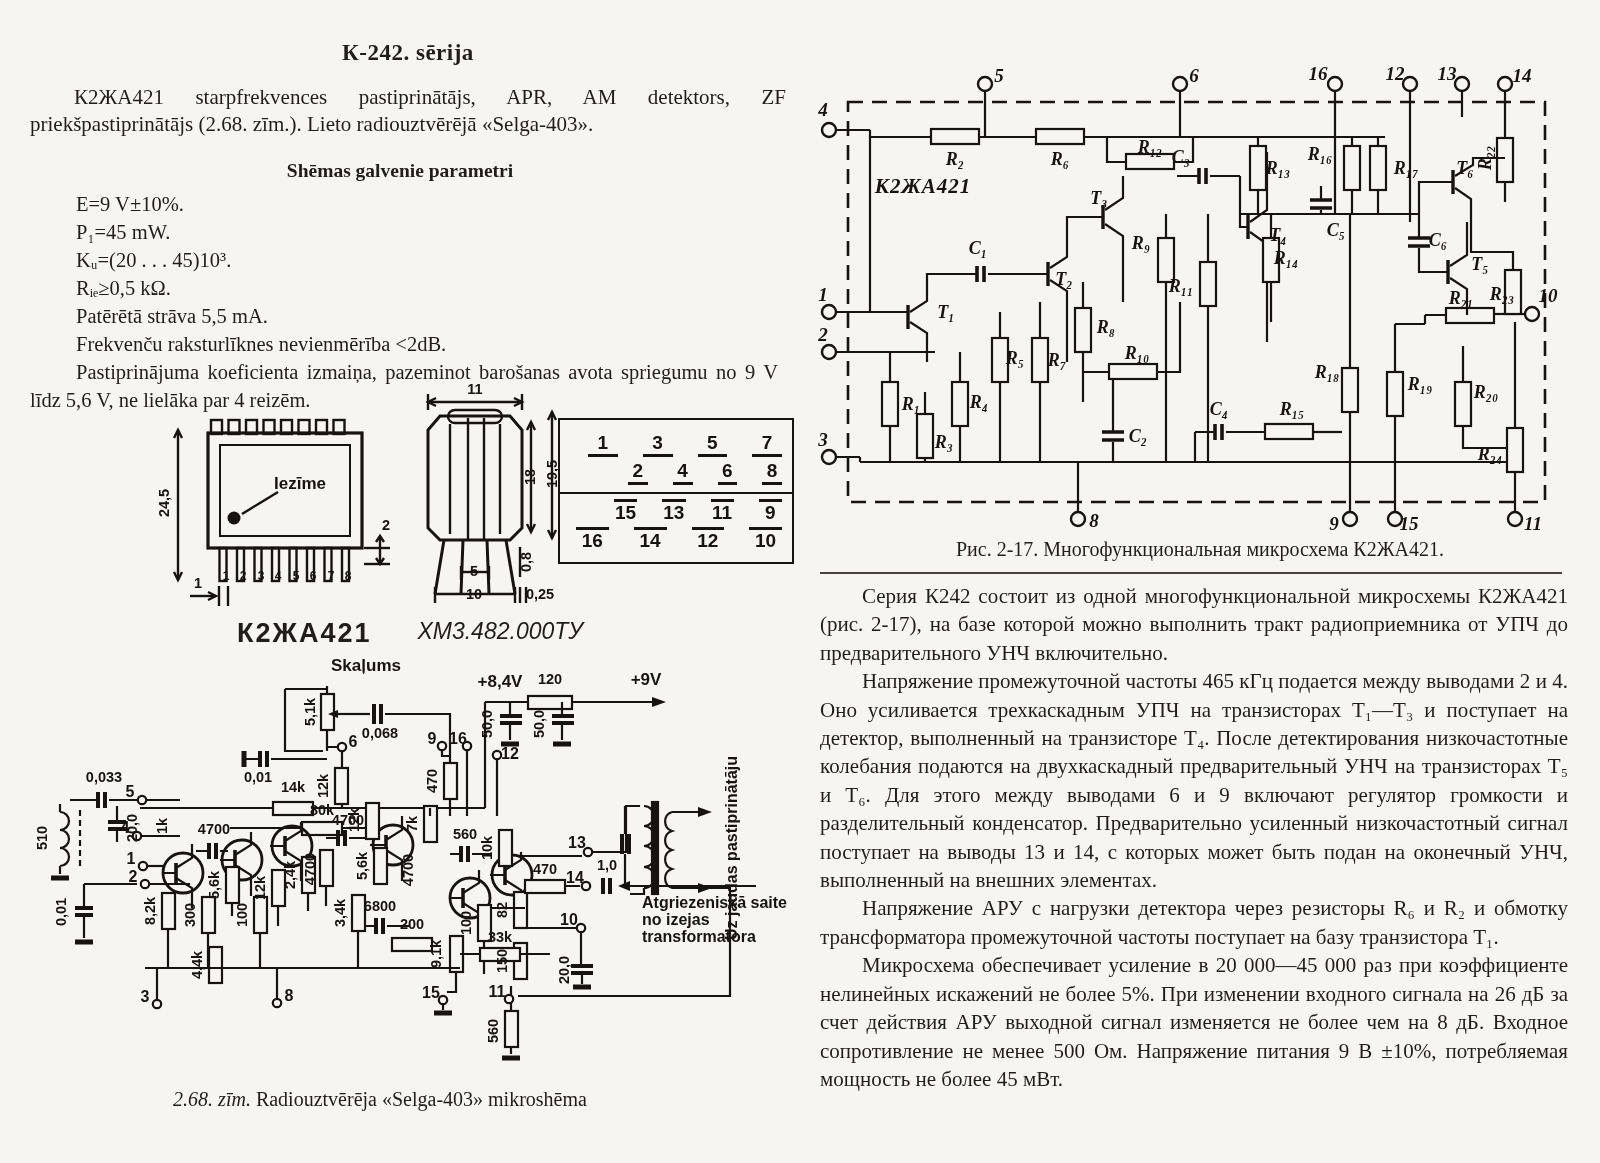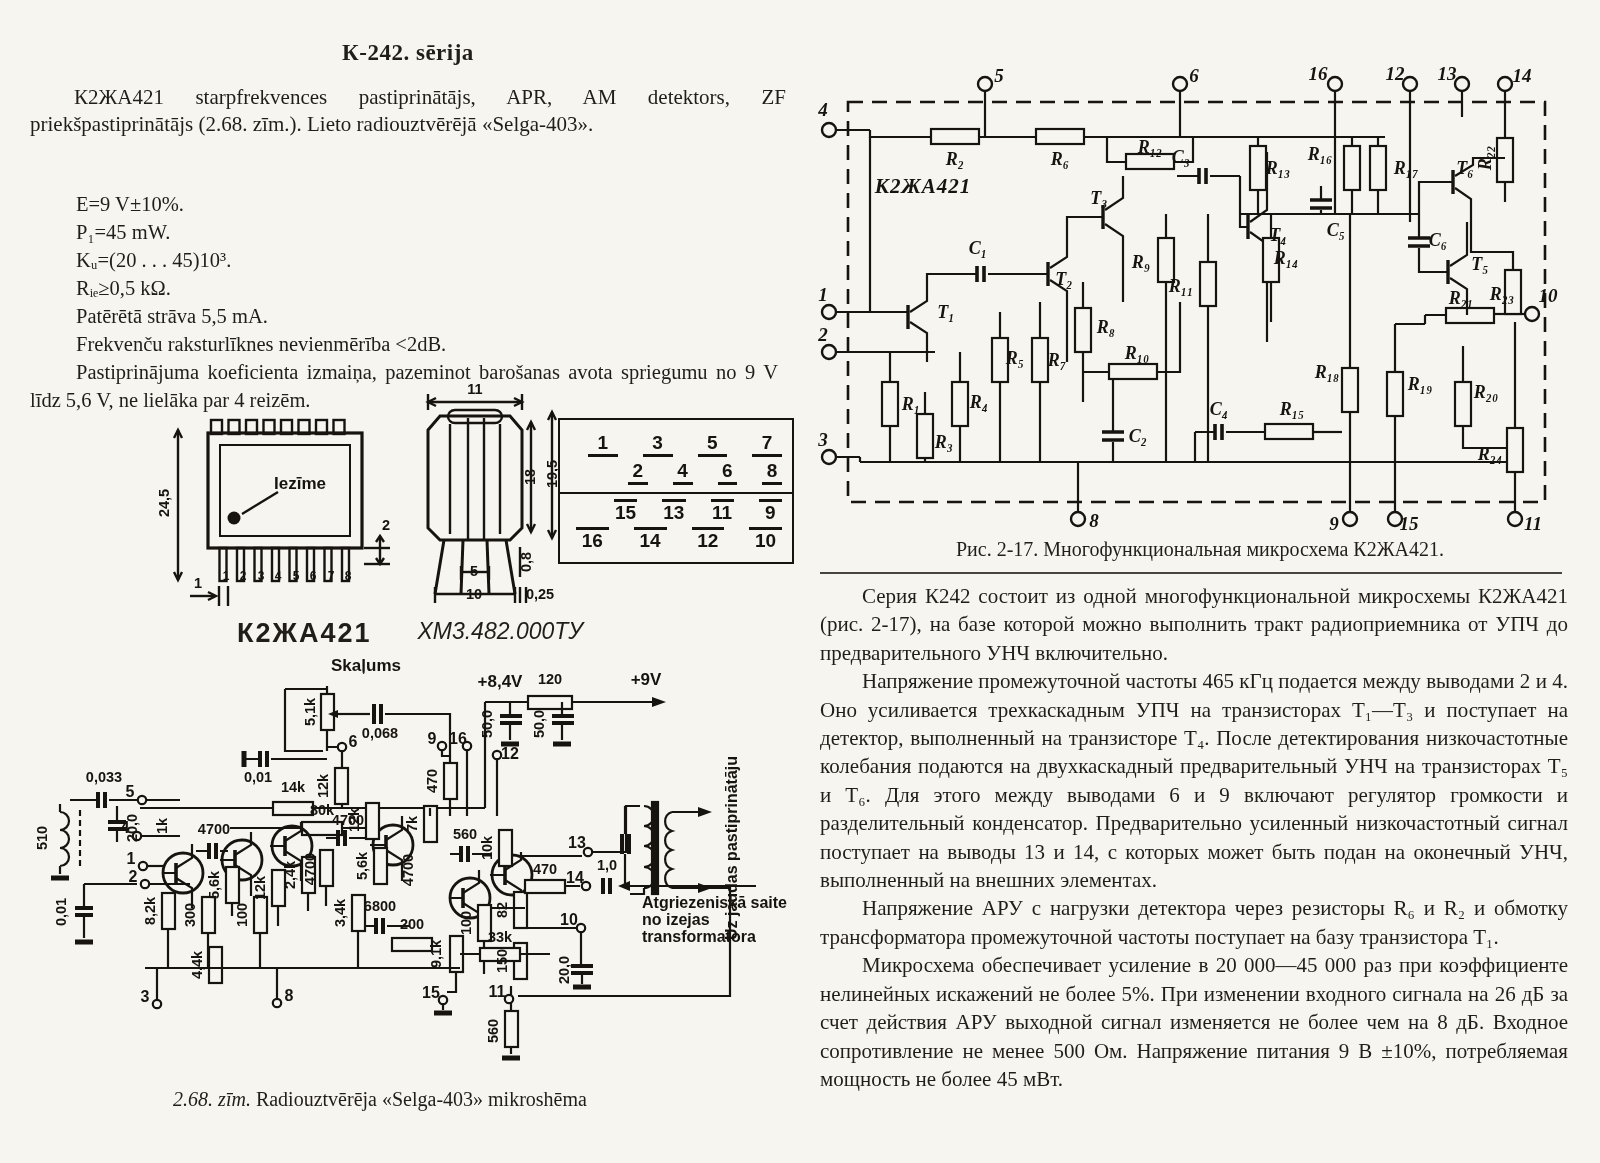--- a/index.html
+++ b/index.html
@@ -49,20 +49,21 @@
 </style>
 </head>
 <body>
 
 <div class="page">
 
   <h1 class="abs center series" style="left:28px;top:40px;width:760px;">К-242. sērija</h1>
 
   <p class="abs intro justify" style="left:30px;top:84px;width:756px;">К2ЖА421 starpfrekvences pastiprinātājs, APR, AM detektors, ZF priekšpastiprinātājs (2.68. zīm.). Lieto radiouztvērējā «Selga-403».</p>
 
+  <div class="abs center params-head" style="left:30px;top:160px;width:740px;">Shēmas galvenie parametri</div>
 
   <div class="abs" style="left:30px;top:190px;width:748px;">
       <div class="param-line justify">E=9 V±10%.</div>
       <div class="param-line justify">P₁=45 mW.</div>
       <div class="param-line justify">Kᵤ=(20 . . . 45)10³.</div>
       <div class="param-line justify">Rᵢₑ≥0,5 kΩ.</div>
       <div class="param-line justify">Patērētā strāva 5,5 mA.</div>
       <div class="param-line justify">Frekvenču raksturlīknes nevienmērība &lt;2dB.</div>
       <div class="param-line justify">Pastiprinājuma koeficienta izmaiņa, pazeminot barošanas avota spriegumu no 9 V līdz 5,6 V, ne lielāka par 4 reizēm.</div>
     </div>
@@ -550,21 +551,21 @@
       <span class="lbl" style="left: 335px; top: 85px; transform: translate(-50%, -50%) rotate(0deg);">R₁₂</span>
       <span class="lbl" style="left: 366px; top: 95px; transform: translate(-50%, -50%) rotate(0deg);">C₃</span>
       <span class="lbl" style="left: 463px; top: 106px; transform: translate(-50%, -50%) rotate(0deg);">R₁₃</span>
       <span class="lbl" style="left: 505px; top: 92px; transform: translate(-50%, -50%) rotate(0deg);">R₁₆</span>
       <span class="lbl" style="left: 591px; top: 106px; transform: translate(-50%, -50%) rotate(0deg);">R₁₇</span>
       <span class="lbl" style="left: 650px; top: 106px; transform: translate(-50%, -50%) rotate(0deg);">T₆</span>
       <span class="lbl" style="left: 670px; top: 96px; transform: translate(-50%, -50%) rotate(-90deg);">R₂₂</span>
       <span class="lbl" style="left: 284px; top: 136px; transform: translate(-50%, -50%) rotate(0deg);">T₃</span>
       <span class="lbl" style="left: 163px; top: 186px; transform: translate(-50%, -50%) rotate(0deg);">C₁</span>
       <span class="lbl" style="left: 249px; top: 217px; transform: translate(-50%, -50%) rotate(0deg);">T₂</span>
-      <span class="lbl" style="left: 326px; top: 200px; transform: translate(-50%, -50%) rotate(0deg);">R₉</span>
+      <span class="lbl" style="left: 326px; top: 181px; transform: translate(-50%, -50%) rotate(0deg);">R₉</span>
       <span class="lbl" style="left: 366px; top: 224px; transform: translate(-50%, -50%) rotate(0deg);">R₁₁</span>
       <span class="lbl" style="left: 471px; top: 196px; transform: translate(-50%, -50%) rotate(0deg);">R₁₄</span>
       <span class="lbl" style="left: 463px; top: 173px; transform: translate(-50%, -50%) rotate(0deg);">T₄</span>
       <span class="lbl" style="left: 521px; top: 168px; transform: translate(-50%, -50%) rotate(0deg);">C₅</span>
       <span class="lbl" style="left: 623px; top: 178px; transform: translate(-50%, -50%) rotate(0deg);">C₆</span>
       <span class="lbl" style="left: 665px; top: 202px; transform: translate(-50%, -50%) rotate(0deg);">T₅</span>
       <span class="lbl" style="left: 687px; top: 232px; transform: translate(-50%, -50%) rotate(0deg);">R₂₃</span>
       <span class="lbl" style="left: 646px; top: 236px; transform: translate(-50%, -50%) rotate(0deg);">R₂₁</span>
       <span class="lbl" style="left: 131px; top: 250px; transform: translate(-50%, -50%) rotate(0deg);">T₁</span>
       <span class="lbl" style="left: 291px; top: 265px; transform: translate(-50%, -50%) rotate(0deg); font-style: italic;">R₈</span>

